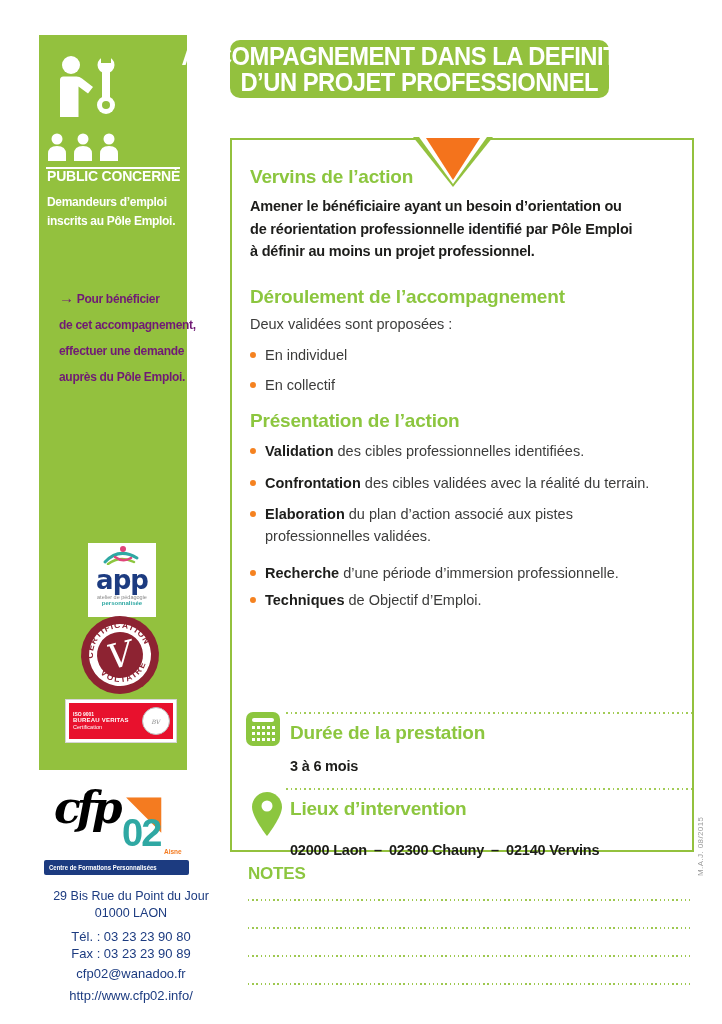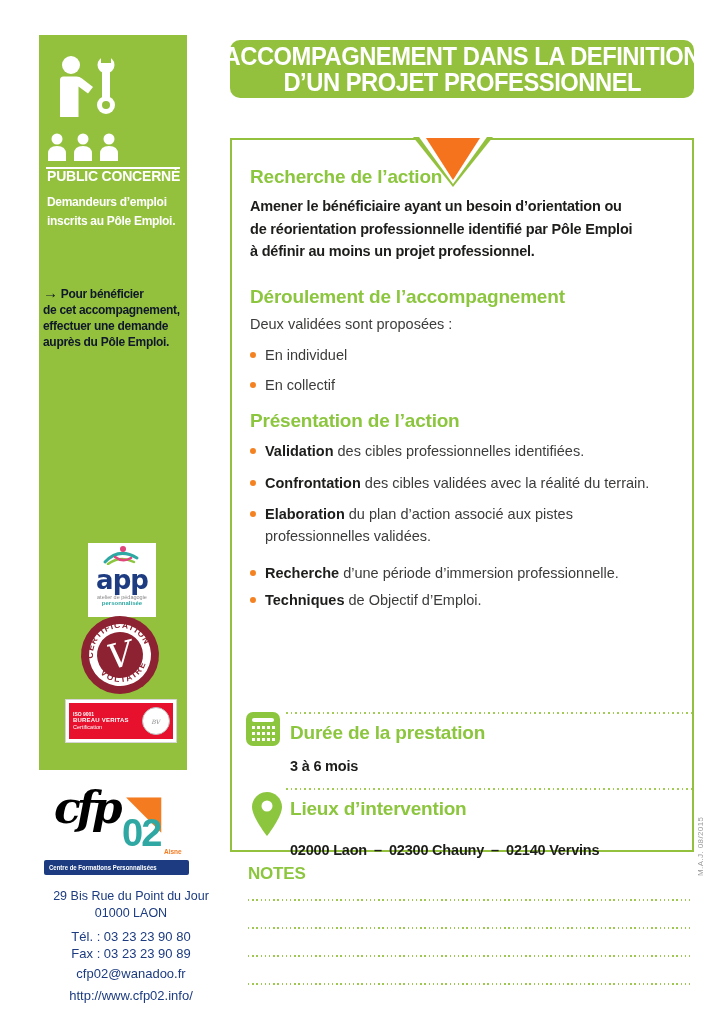--- a/index.html
+++ b/index.html
@@ -4,21 +4,21 @@
 <style>
   html,body{margin:0;padding:0;background:#fff;}
   .page{position:relative;width:722px;height:1024px;background:#fff;overflow:hidden;
         font-family:"Liberation Sans",sans-serif;color:#231f20;}
   
   .sidebar{position:absolute;left:39px;top:35px;width:148px;height:735px;background:#93c13e;}
   .pw-icon{position:absolute;left:14px;top:20px;}
   .people-wrap{position:absolute;left:7px;top:98px;width:134px;border-bottom:2px solid #fff;padding-bottom:2px;}
   .pc-title{position:absolute;left:8px;top:133px;color:#fff;font-weight:bold;font-size:14px;letter-spacing:-0.2px;}
   .audience{position:absolute;left:8px;top:158px;color:#fff;font-weight:bold;font-size:12px;line-height:19px;letter-spacing:-0.3px;}
-  .arrow-note{position:absolute;left:4px;top:250px;color:#0f172a;font-weight:bold;font-size:12px;line-height:16px;letter-spacing:-0.3px;width:138px;}
+  .arrow-note{position:absolute;left:20px;top:250px;color:#701a75;font-weight:bold;font-size:12px;line-height:26px;letter-spacing:-0.3px;width:138px;}
   .arrow-glyph{font-size:15px;margin-right:3px;}
   .preline{white-space:pre-line;}
   
   .app-logo{position:absolute;left:49px;top:508px;width:68px;height:74px;background:#fff;text-align:center;padding-top:2px;box-sizing:border-box;}
   .app-word{color:#1c3b80;font-weight:bold;font-size:26px;line-height:22px;letter-spacing:-1px;font-family:"DejaVu Sans",sans-serif;}
   .app-tag1{color:#8a8a8a;font-size:5.5px;margin-top:3px;}
   .app-tag2{color:#2fa8a3;font-size:6px;font-weight:bold;}
   .voltaire{position:absolute;left:41px;top:580px;width:80px;height:80px;transform:rotate(-14deg);}
   .veritas{position:absolute;left:26px;top:664px;width:112px;height:44px;background:#fff;border:1px solid #d5d5d5;box-sizing:border-box;padding:3px;}
   .veritas-inner{background:#e8112d;width:100%;height:100%;display:flex;align-items:center;}
@@ -37,21 +37,21 @@
   .cfp-region{position:absolute;left:124px;top:62px;color:#f47b20;font-size:6.5px;font-weight:bold;}
   .cfp-banner{position:absolute;left:4px;top:74px;background:#1c3b80;color:#fff;font-size:7.5px;font-weight:bold;
               padding:3px 5px;border-radius:2px;white-space:nowrap;}
   .cfp-banner span{display:inline-block;transform:scaleX(0.8);transform-origin:left center;}
   .contact{position:absolute;left:26px;width:210px;text-align:center;color:#1c3b80;font-weight:normal;}
   .c1{top:888px;font-size:12.5px;line-height:17px;}
   .c2{top:928px;font-size:13px;line-height:17px;}
   .c3{top:966px;font-size:13px;}
   .c4{top:988px;font-size:13px;}
   
-  .header-banner{position:absolute;left:230px;top:40px;width:464px;height:58px;background:#93c13e;border-radius:10px;
+  .header-banner{position:absolute;left:230px;top:40px;width:379px;height:58px;background:#93c13e;border-radius:10px;
                  display:flex;flex-direction:column;align-items:center;justify-content:center;}
   .header-line{color:#fff;font-weight:bold;font-size:25px;line-height:26px;letter-spacing:-0.5px;
                display:inline-block;transform:scaleX(0.95);white-space:nowrap;}
   
   .tri{position:absolute;width:0;height:0;}
   .tri-green{left:413px;top:137px;border-left:40px solid transparent;border-right:40px solid transparent;border-top:50px solid #93c13e;}
   .tri-white{left:419px;top:137px;border-left:34px solid transparent;border-right:34px solid transparent;border-top:47px solid #fff;}
   .tri-orange{left:426px;top:138px;border-left:27px solid transparent;border-right:27px solid transparent;border-top:42px solid #f4731c;}
   
   .content-box{position:absolute;left:230px;top:138px;width:464px;height:714px;border:2px solid #93c13e;box-sizing:border-box;background:#fff;}
@@ -159,21 +159,21 @@
       </div>
     </div>
   </aside>
 
   <div class="header-banner">
     <span class="header-line">ACCOMPAGNEMENT DANS LA DEFINITION</span>
     <span class="header-line">D’UN PROJET PROFESSIONNEL</span>
   </div>
 
   <div class="content-box">
-    <h2 style="top:26px;">Recherche de l’action</h2>
+    <h2 style="top:26px;">Vervins de l’action</h2>
     <p class="bold-par preline" style="top:55px;">Amener le bénéficiaire ayant un besoin d’orientation ou
 de réorientation professionnelle identifié par Pôle Emploi
 à définir au moins un projet professionnel.</p>
 
     <h2 style="top:146px;">Déroulement de l’accompagnement</h2>
     <p class="intro reg" style="top:176px;">Deux validées sont proposées :</p>
 
     <div class="p-item" style="top:204px;"><span class="dot"></span><span>En individuel</span></div>
     <div class="p-item" style="top:234px;"><span class="dot"></span><span>En collectif</span></div>
 

